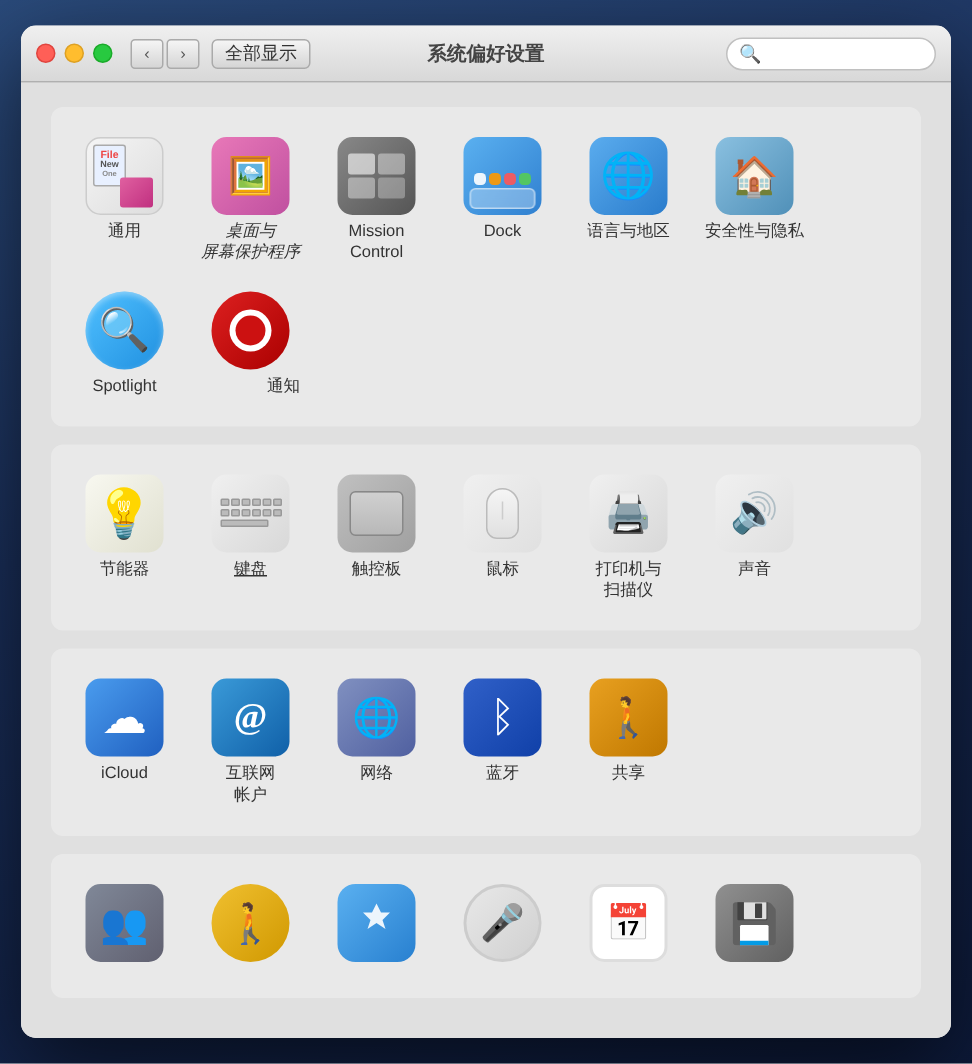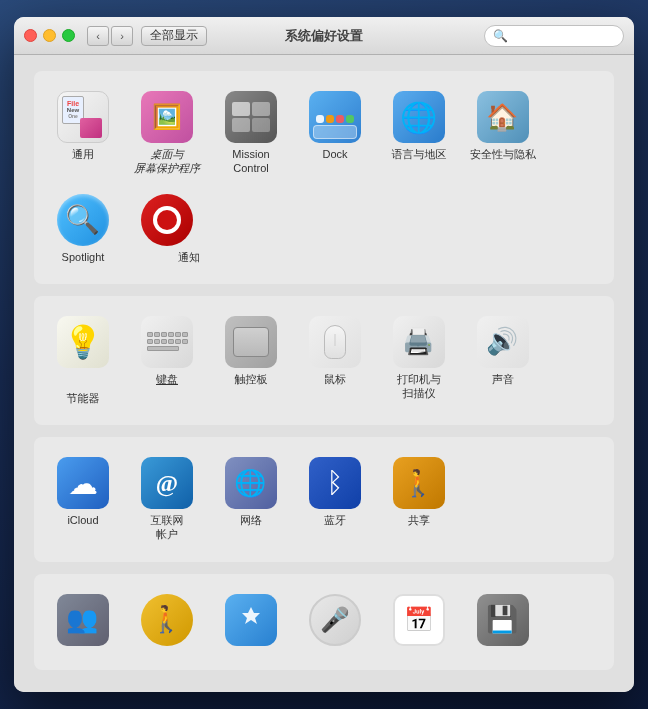--- a/index.html
+++ b/index.html
@@ -251,21 +251,21 @@
             <div class="icon-label" style="white-space: pre-line; margin-left: 44px;">通知</div>
           </div>
         </div>
       </div>
       <div class="section">
         <div class="icons-grid">
           <div class="icon-item">
             <div class="icon-img">
               <div style="width:52px;height:52px;background:linear-gradient(135deg,#f8f8f0,#e0e0d0);border-radius:10px;display:flex;align-items:center;justify-content:center;font-size:32px;">💡</div>
             </div>
-            <div class="icon-label" style="white-space: pre-line; margin-top: 19px;">节能器</div>
+            <div class="icon-label" style="white-space: pre-line;">节能器</div>
           </div>
           <div class="icon-item">
             <div class="icon-img">
               <div style="width:52px;height:52px;background:linear-gradient(135deg,#f0f0f0,#d8d8d8);border-radius:10px;display:flex;align-items:center;justify-content:center;">
     <div style="display:flex;flex-direction:column;gap:2px;">
       <div style="display:flex;gap:1px;">
                     <div style="width:6px;height:5px;background:#bbb;border-radius:1px;border:0.5px solid #999;"></div>
                     <div style="width:6px;height:5px;background:#bbb;border-radius:1px;border:0.5px solid #999;"></div>
                     <div style="width:6px;height:5px;background:#bbb;border-radius:1px;border:0.5px solid #999;"></div>
                     <div style="width:6px;height:5px;background:#bbb;border-radius:1px;border:0.5px solid #999;"></div>

